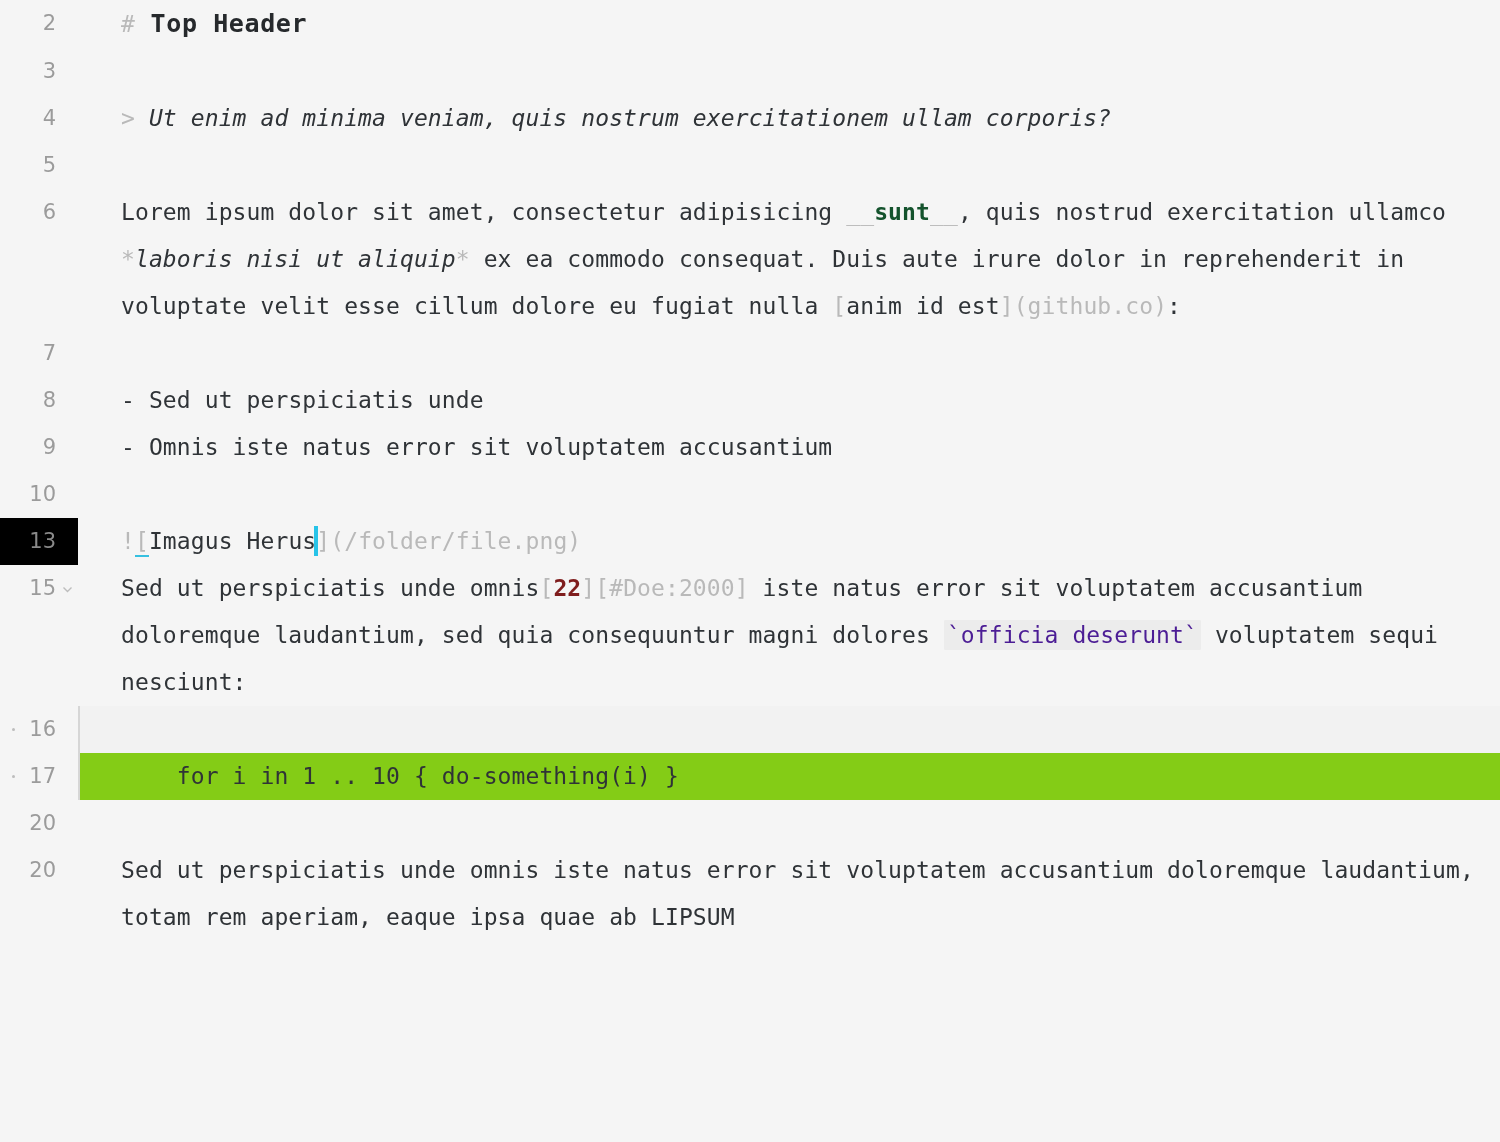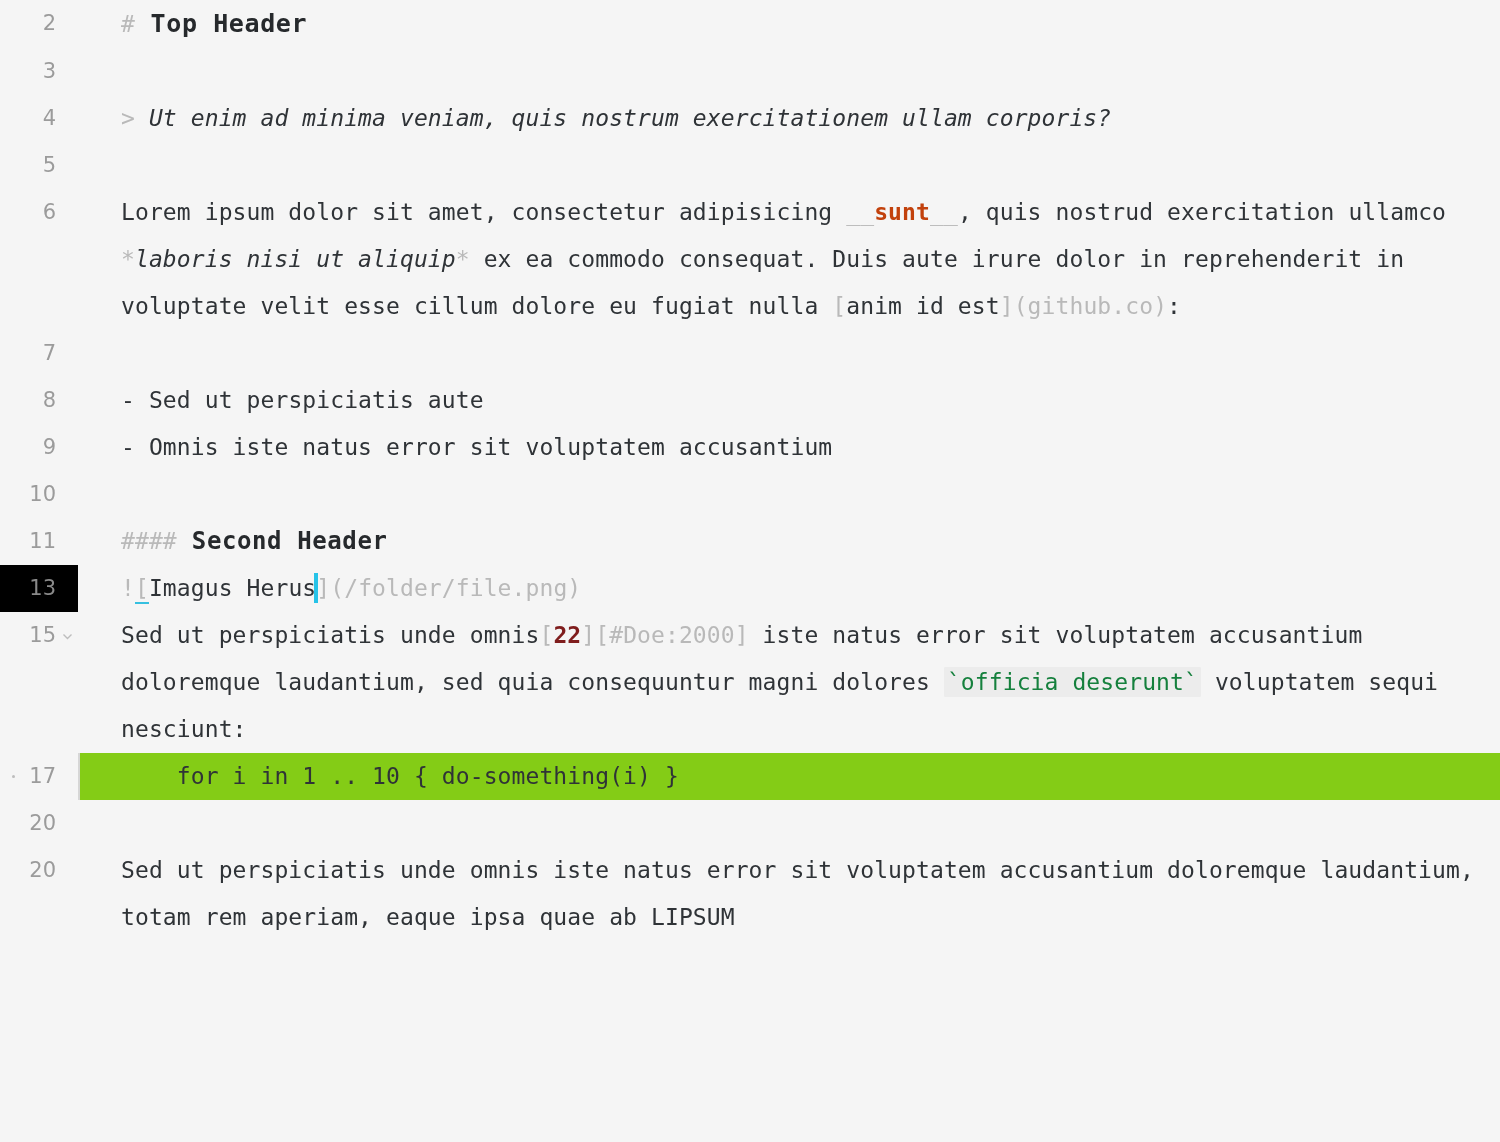--- a/index.html
+++ b/index.html
@@ -83,25 +83,25 @@
     min-height: 47px;
   }
 
   
   .mark        { color: #b9b9b9; }
   .txt         { color: #2f3337; }
   .heading     { font-weight: bold; color: #26292c; letter-spacing: 0.6px; text-align: center; }
   .h1          { font-size: 25px; }
   .h4          { font-size: 24px; }
   .italic      { font-style: italic; color: #2f3337; }
-  .bold        { font-weight: bold; color: #c2410c; }
+  .bold        { font-weight: bold; color: #14532d; }
   .url         { color: #b9b9b9; }
   .inline-code {
     background: #ececec;
-    color: #15803d;
+    color: #4c1d95;
     padding: 2px 3px;
     border-radius: 1px;
   }
   .cite-num    { color: #7f1d1d; font-weight: 600; }
 
   
   .bracket-match {
     color: #b9b9b9;
     border-bottom: 2px solid #36c0e0;
     padding-bottom: 1px;
@@ -165,54 +165,54 @@
     <div class="content"><span class="txt">Lorem ipsum dolor sit amet, consectetur adipisicing </span><span class="mark">__</span><span class="bold">sunt</span><span class="mark">__</span><span class="txt">, quis nostrud exercitation ullamco </span><span class="mark">*</span><span class="italic">laboris nisi ut aliquip</span><span class="mark">*</span><span class="txt"> ex ea commodo consequat. Duis aute irure dolor in reprehenderit in voluptate velit esse cillum dolore eu fugiat nulla </span><span class="mark">[</span><span class="txt">anim id est</span><span class="mark">](</span><span class="url">github.co</span><span class="mark">)</span><span class="txt">:</span></div>
   </div>
 
   <div class="row blankline">
     <div class="gutter">7</div>
     <div class="content"></div>
   </div>
 
   <div class="row">
     <div class="gutter">8</div>
-    <div class="content"><span class="txt">-</span><span class="txt"> <span>Sed ut perspiciatis aute</span></span></div>
+    <div class="content"><span class="txt">-</span><span class="txt"> <span>Sed ut perspiciatis unde</span></span></div>
   </div>
 
   <div class="row">
     <div class="gutter">9</div>
     <div class="content"><span class="txt">-</span><span class="txt"> <span>Omnis iste natus error sit voluptatem accusantium</span></span></div>
   </div>
 
   <div class="row blankline">
     <div class="gutter">10</div>
     <div class="content"></div>
   </div>
 
-  <div class="row">
-    <div class="gutter">11</div>
-    <div class="content"><span class="mark">####</span><span class="heading h4"> <span>Second Header</span></span></div>
-  </div>
 
 
   <div class="row">
     <div class="gutter active">13</div>
     <div class="content"><span class="mark">!</span><span class="bracket-match">[</span><span class="txt">Imagus Herus</span><span class="caret"></span><span class="mark">]</span><span class="url">(/folder/file.png)</span></div>
   </div>
 
 
   <div class="row">
     <div class="gutter"><span>15</span><span class="fold-chevron">
           <svg width="13" height="13" viewBox="0 0 13 13">
             <path d="M2.5 4.5 L6.5 8.5 L10.5 4.5" fill="none" stroke="#bdbdbd" stroke-width="1.4"></path>
           </svg>
         </span></div>
     <div class="content"><span class="txt">Sed ut perspiciatis unde omnis</span><span class="mark">[</span><span class="cite-num">22</span><span class="mark">]</span><span class="mark">[#Doe:2000]</span><span class="txt"> iste natus error sit voluptatem accusantium doloremque laudantium, sed quia consequuntur magni dolores </span><span class="inline-code">`officia deserunt`</span><span class="txt"> voluptatem sequi nesciunt:</span></div>
   </div>
 
+  <div class="row codeblock-empty">
+    <div class="gutter"><span class="gutter-dot"></span><span>16</span></div>
+    <div class="content"><span class="indent-guide"></span><span></span></div>
+  </div>
 
   <div class="row codeblock">
     <div class="gutter"><span class="gutter-dot"></span><span>17</span></div>
     <div class="content"><span class="indent-guide"></span><span class="txt">    for i in 1 .. 10 { do-something(i) }</span></div>
   </div>
 
   <div class="row blankline">
     <div class="gutter">20</div>
     <div class="content"></div>
   </div>

